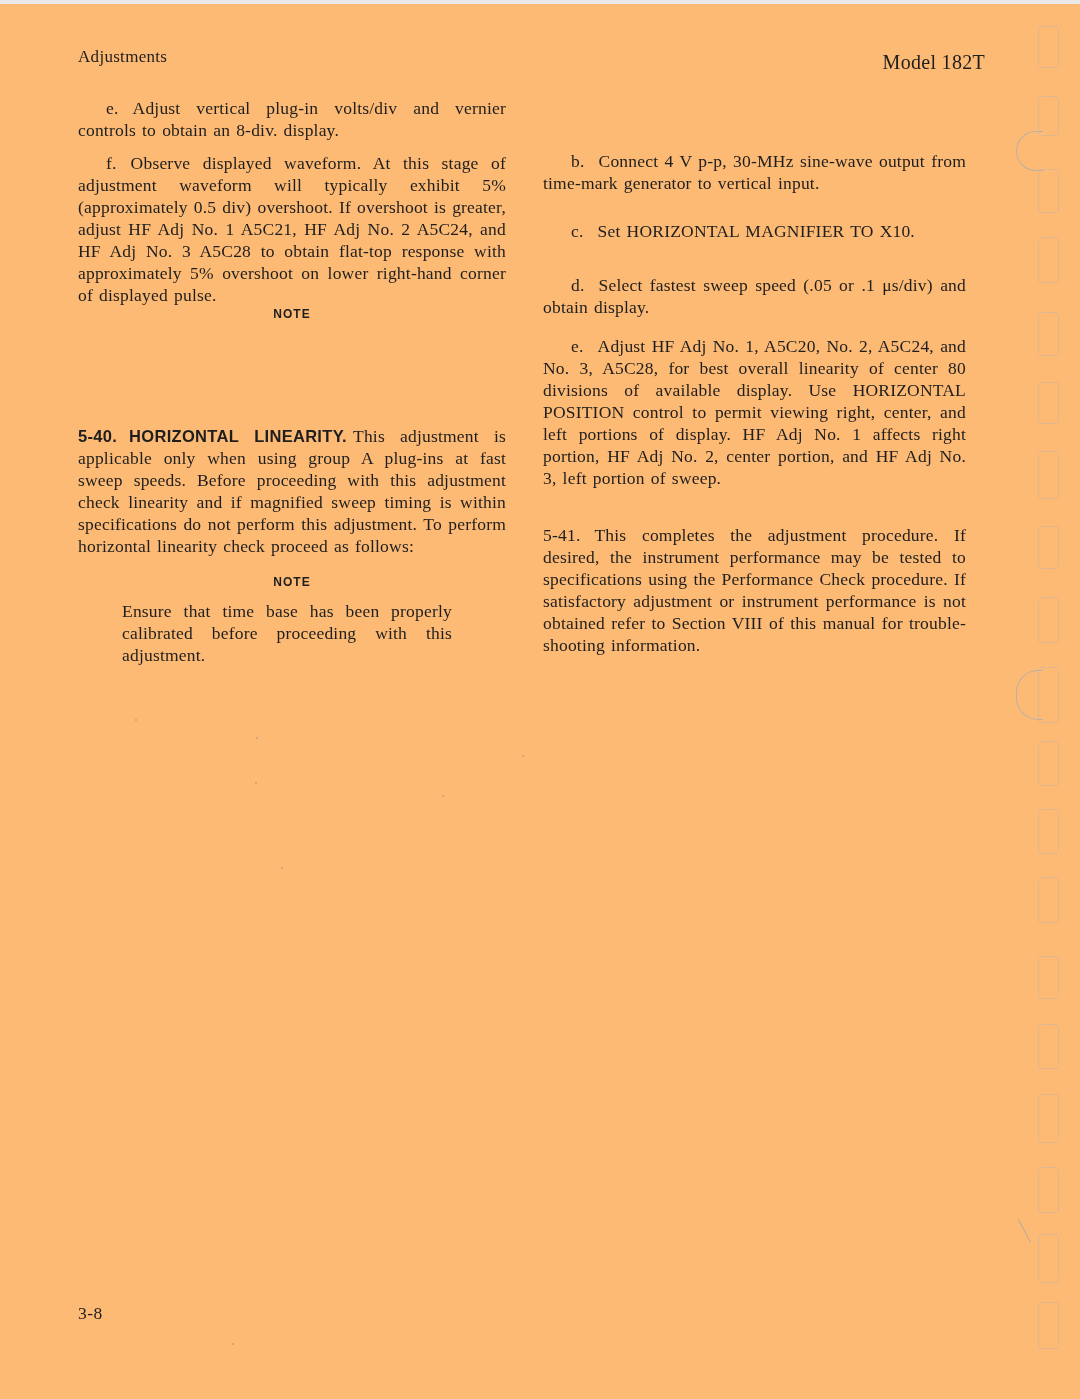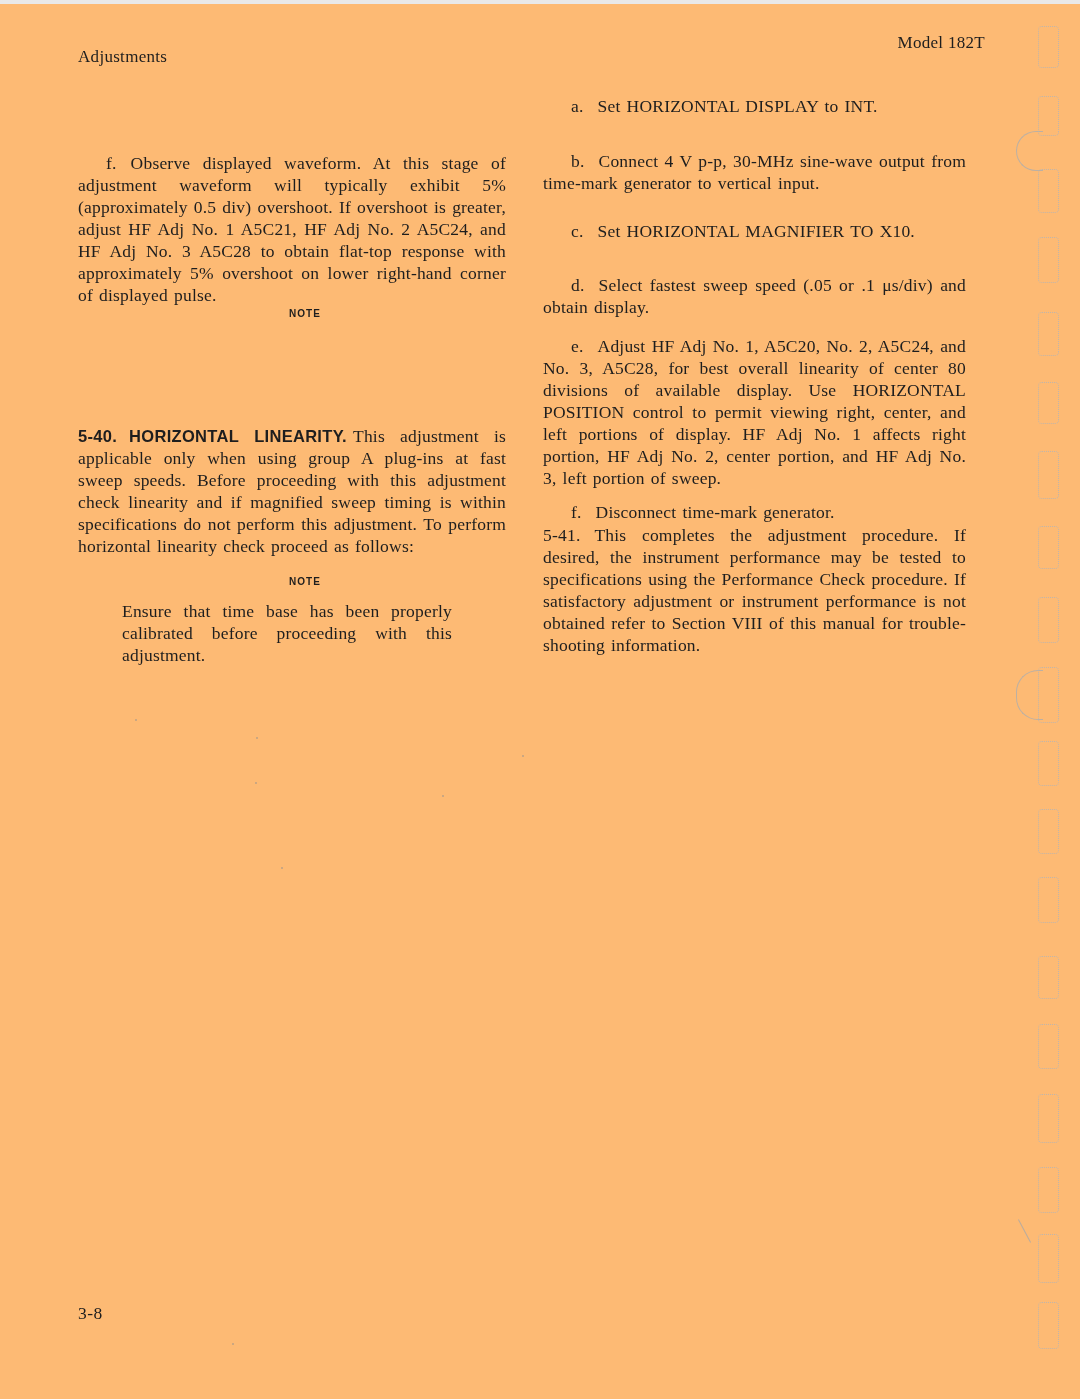--- a/index.html
+++ b/index.html
@@ -13,44 +13,44 @@
     font-family: "Liberation Serif", "DejaVu Serif", serif;
     font-size: 17.5px;
     line-height: 22px;
     overflow: hidden;
   }
   .hdr-left {
     position: absolute; left: 78px; top: 42px;
     font-size: 17px; letter-spacing: 0.3px;
   }
   .hdr-right {
-    position: absolute; right: 95px; top: 28px;
-    font-size: 17px; letter-spacing: 0.3px;
+    position: absolute; right: 95px; top: 47px;
+    font-size: 20px; letter-spacing: 0.3px;
   }
   .col { position: absolute; top: 0; }
   .col-left  { left: 78px;  width: 428px; height: 1399px; }
   .col-right { left: 543px; width: 423px; height: 1399px; }
   .para {
     position: absolute; left: 0; width: 100%;
     margin: 0; text-align: justify;
     word-spacing: 1.5px; letter-spacing: 0.2px;
   }
   .para.indent { text-indent: 28px; }
   .plabel { margin-right: 14px; }
   .sec-num, .sec-title {
     font-family: "Liberation Sans", "DejaVu Sans", sans-serif;
     font-weight: bold; font-size: 16.5px; letter-spacing: 0.3px;
   }
   .sec-num { margin-right: 12px; }
   .sec-title { margin-right: 6px; }
   .note-heading {
-    position: absolute; left: 13px; width: 100%;
+    position: absolute; left: 0; width: 100%;
     text-align: center;
     font-family: "Liberation Sans", "DejaVu Sans", sans-serif;
-    font-weight: bold; font-size: 10px; letter-spacing: 1px;
+    font-weight: bold; font-size: 12px; letter-spacing: 1px;
   }
   .note-body {
     position: absolute; margin: 0; text-align: justify;
     word-spacing: 1px; letter-spacing: 0.2px;
   }
   .page-number {
     position: absolute; left: 78px; top: 1298px;
     font-size: 17.5px; letter-spacing: 0.5px;
   }
   
@@ -79,45 +79,44 @@
 </head>
 <body>
 
 <div class="page">
 
   <div class="hdr-left">Adjustments</div>
   <div class="hdr-right">Model 182T</div>
 
   <div class="col col-left">
 
+    <p class="para indent" style="top:93px"><span class="plabel">e.</span><span>Adjust vertical plug-in volts/div and vernier controls to obtain an 8-div. display.</span></p>
 
     <p class="para indent" style="top:148px"><span class="plabel">f.</span><span>Observe displayed waveform. At this stage of adjustment waveform will typically exhibit 5% (approximately 0.5 div) overshoot. If overshoot is greater, adjust HF Adj No. 1 A5C21, HF Adj No. 2 A5C24, and HF Adj No. 3 A5C28 to obtain flat-top response with approximately 5% overshoot on lower right-hand corner of displayed pulse.</span></p>
 
     <div class="note-heading" style="top:299px">NOTE</div>
 
     <p class="para" style="top:421px"><span class="sec-num">5-40.</span><span class="sec-title">HORIZONTAL LINEARITY.</span><span>This adjustment is applicable only when using group A plug-ins at fast sweep speeds. Before proceeding with this adjustment check linearity and if magnified sweep timing is within specifications do not perform this adjustment. To perform horizontal linearity check proceed as follows:</span></p>
 
     <div class="note-heading" style="top:567px">NOTE</div>
     <p class="note-body" style="top:596px; left:44px; width:330px">Ensure that time base has been properly calibrated before proceeding with this adjustment.</p>
 
   </div>
 
   <div class="col col-right">
 
-    <p class="para indent" style="top:91px"><span class="plabel">a.</span><span>Set HORIZONTAL DISPLAY to INT.</span></p>
 
     <p class="para indent" style="top:146px"><span class="plabel">b.</span><span>Connect 4 V p-p, 30-MHz sine-wave output from time-mark generator to vertical input.</span></p>
 
     <p class="para indent" style="top:216px"><span class="plabel">c.</span><span>Set HORIZONTAL MAGNIFIER TO X10.</span></p>
 
     <p class="para indent" style="top:270px"><span class="plabel">d.</span><span>Select fastest sweep speed (.05 or .1 μs/div) and obtain display.</span></p>
 
     <p class="para indent" style="top:331px"><span class="plabel">e.</span><span>Adjust HF Adj No. 1, A5C20, No. 2, A5C24, and No. 3, A5C28, for best overall linearity of center 80 divisions of available display. Use HORIZONTAL POSITION control to permit viewing right, center, and left portions of display. HF Adj No. 1 affects right portion, HF Adj No. 2, center portion, and HF Adj No. 3, left portion of sweep.</span></p>
 
-    <p class="para indent" style="top:497px"><span class="plabel">f.</span><span>Disconnect time-mark generator.</span></p>
 
     <p class="para" style="top:520px"><span class="plabel">5-41.</span><span>This completes the adjustment procedure. If desired, the instrument performance may be tested to specifications using the Performance Check procedure. If satisfactory adjustment or instrument performance is not obtained refer to Section VIII of this manual for trouble-shooting information.</span></p>
 
   </div>
 
   <div class="page-number">3-8</div>
 
   <div class="binding-arc" style="top:127px; height:38px"></div>
   <div class="binding-arc" style="top:666px; height:48px"></div>
   <div class="binding-scratch"></div>

